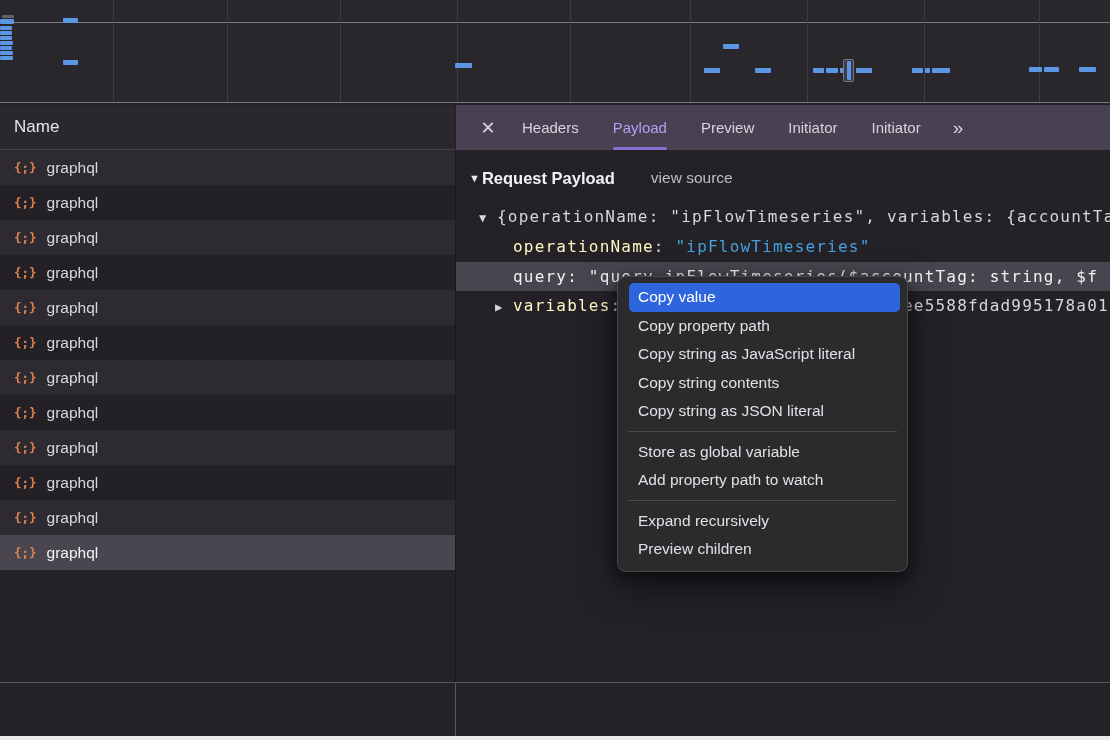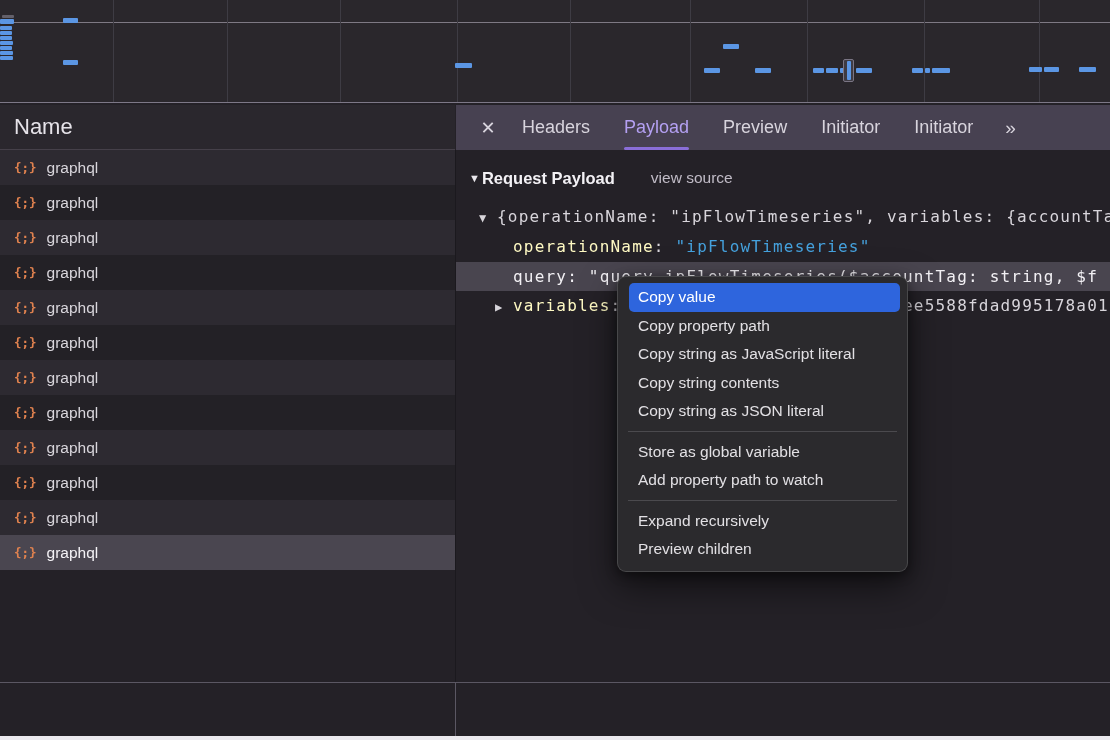--- a/index.html
+++ b/index.html
@@ -16,38 +16,38 @@
   .lane-line{ position:absolute; left:0; right:0; top:22px; height:1px; background:#8d8894; opacity:.85; }
   .nbar{ position:absolute; border-radius:1px; }
   .nbar.blue{ background:#5b96e4; }
   .nbar.gray{ background:#63606a; }
   .scrubber{ position:absolute; border:1px solid #7a7584; background:rgba(125,120,135,.25); border-radius:2px; }
   .scrubber-bar{ position:absolute; background:#5b96e4; border-radius:1px; }
 
   
   .left-panel{ position:absolute; left:0; top:105px; width:455px; height:577px; }
   .col-header{ height:45px; background:#2a272d; border-bottom:1px solid #454049;
-    display:flex; align-items:center; padding-left:14px; font-size:22px; color:#e6e3e9; }
+    display:flex; align-items:center; padding-left:14px; font-size:17px; color:#e6e3e9; }
   .rows{ position:relative; }
   .req-row{ height:35px; display:flex; align-items:center; padding-left:14px;
     font-size:15.5px; color:#d9d6dc; cursor:default; }
   .req-row.light{ background:#2d2a31; }
   .req-row.dark{ background:#232126; }
   .req-row.selected{ background:#4a4650; color:#f4f2f6; }
   .json-icon{ color:#e0824f; font-family:"DejaVu Sans Mono", monospace;
     font-size:12.5px; font-weight:bold; margin-right:10px; }
   .v-sep{ position:absolute; left:455px; top:150px; width:1px; height:532px; background:#1b191e; }
 
   
   .right-panel{ position:absolute; left:456px; top:105px; width:654px; height:577px; background:#242127; }
   .tabbar{ height:45px; background:#474151; display:flex; align-items:center;
     padding-left:22px; color:#d8d4dd; }
   .close-btn{ width:20px; text-align:center; font-size:18px; margin-right:24px; color:#d8d4dd; cursor:pointer; }
   .tabs-holder{ display:flex; align-items:stretch; gap:34px; height:45px; }
-  .tab{ position:relative; display:flex; align-items:center; font-size:18px; cursor:pointer; }
+  .tab{ position:relative; display:flex; align-items:center; font-size:15px; cursor:pointer; }
   .tab.active{ color:#b4a0f2; }
   .tab.active::after{ content:""; position:absolute; left:0; right:0; bottom:0;
     height:3px; background:#8a6ed8; border-radius:2px; }
   .overflow-btn{ font-size:19px; margin-left:32px; letter-spacing:-2px; cursor:pointer; color:#d8d4dd; }
 
   .payload-body{ position:absolute; left:0; top:45px; width:654px; height:532px; overflow:hidden; }
   .sec-header{ position:absolute; top:13px; left:13px; height:30px; display:flex; align-items:center; }
   .sec-tri{ font-size:11px; color:#e9e7ec; margin-right:2px; }
   .sec-title{ font-size:16.5px; font-weight:bold; color:#f3f1f5; }
   .view-source{ margin-left:36px; font-size:15.5px; color:#c0bbc6; cursor:pointer; }

